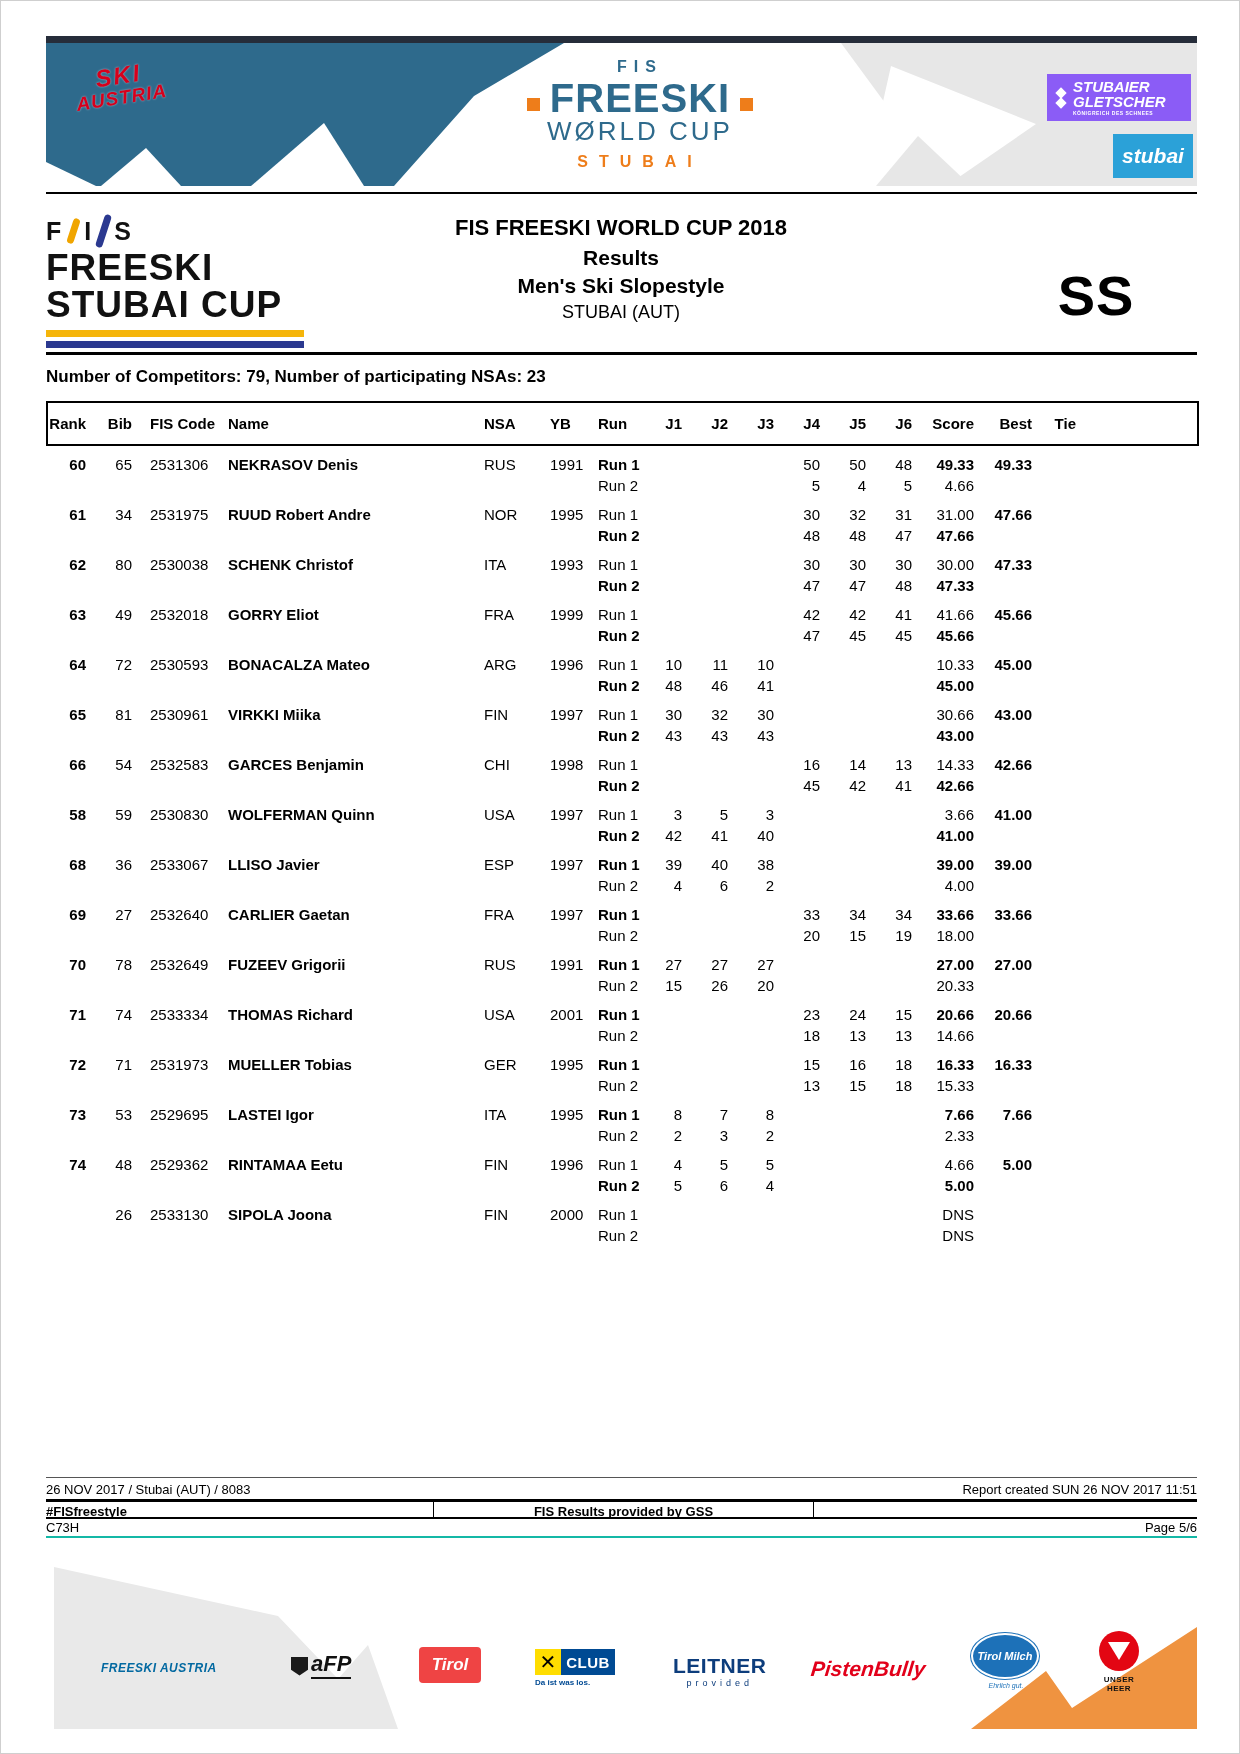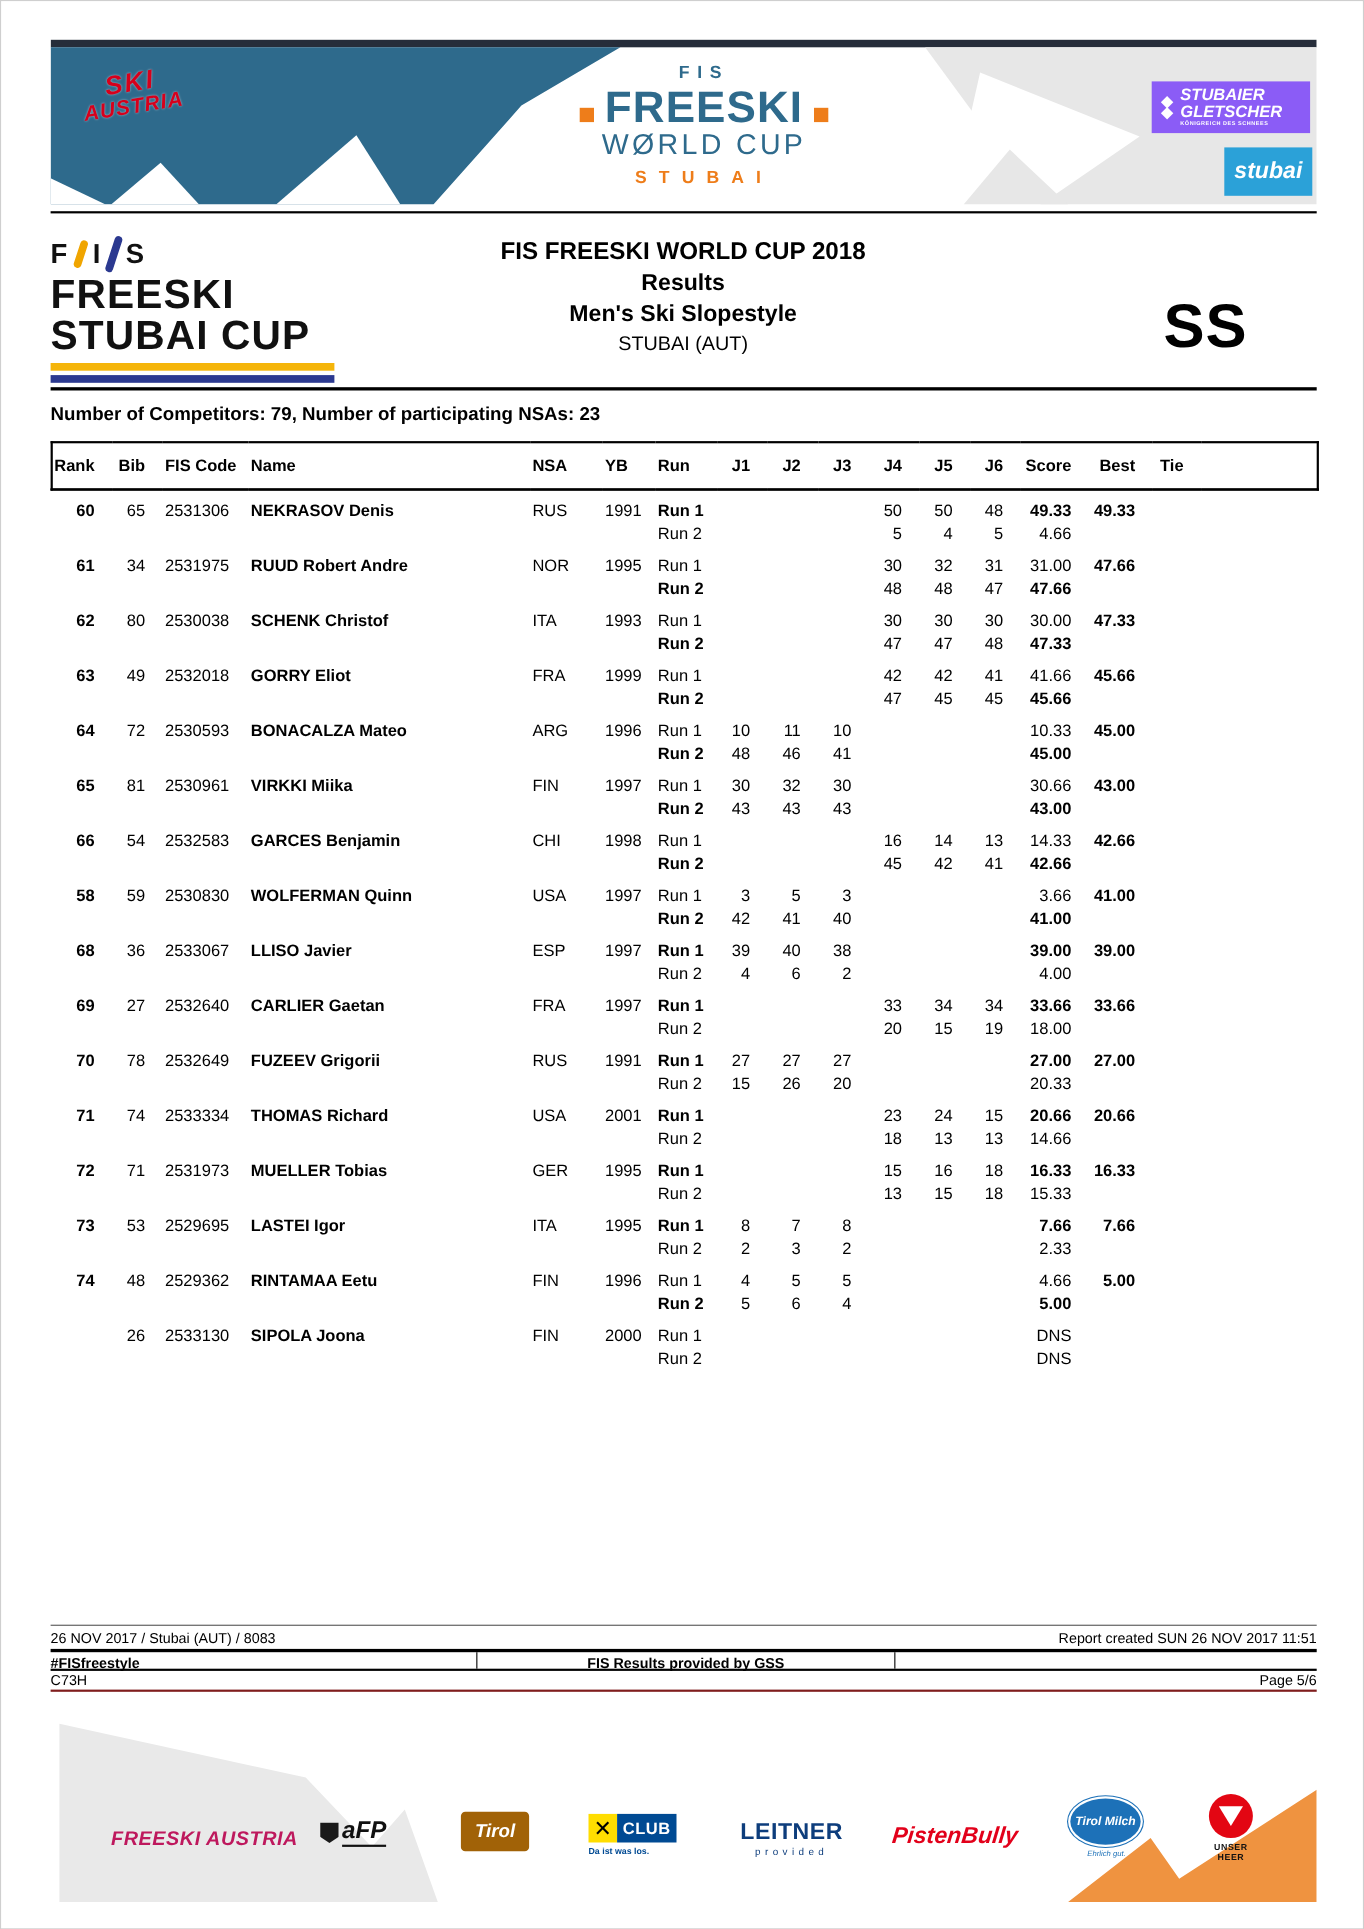--- a/index.html
+++ b/index.html
@@ -62,31 +62,31 @@
 
   
   .foot-thin { position:absolute; left:45px; top:1476px; width:1151px; height:1px; background:#555; }
   .foot-date { position:absolute; left:45px; top:1481px; width:1151px; display:flex; justify-content:space-between; font-size:13px; }
   .foot-bars { position:absolute; left:45px; top:1498px; width:1151px; }
   .fb1 { border-top:3px solid #000; border-bottom:2px solid #000; height:20px; display:flex; }
   .fb1 .cell { font-size:13px; font-weight:bold; padding-top:2px; }
   .fb1 .c1 { width:387px; }
   .fb1 .c2 { width:381px; text-align:center; border-left:1px solid #000; border-right:1px solid #000; }
   .fb1 .c3 { flex:1; }
-  .fb2 { border-bottom:2px solid #7f1d1d; height:19px; display:flex; justify-content:space-between; font-size:13px; padding-top:1px; }
+  .fb2 { border-bottom:2px solid #14b8a6; height:19px; display:flex; justify-content:space-between; font-size:13px; padding-top:1px; }
 
   
   .sponsors { position:absolute; left:45px; top:1560px; width:1151px; height:185px; }
   .sponsors svg { position:absolute; left:0; top:0; }
   .sp { position:absolute; }
-  .sp-freeski { left:55px; top:100px; color:#be185d; font-style:italic; font-weight:800; font-size:18px; letter-spacing:.5px; }
+  .sp-freeski { left:55px; top:100px; color:#0369a1; font-style:italic; font-weight:800; font-size:12px; letter-spacing:.5px; }
   .sp-afp { left:245px; top:92px; display:flex; align-items:center; gap:3px; }
   .sp-afp .shield { width:17px; height:19px; background:#1a1a1a; clip-path:polygon(0 0,100% 0,100% 70%,50% 100%,0 70%); }
   .sp-afp .t { font-size:22px; font-weight:800; font-style:italic; color:#111; border-bottom:2px solid #111; line-height:1; padding-bottom:2px; }
-  .sp-tirol { left:373px; top:86px; width:62px; height:36px; background:#a16207; border-radius:4px; color:#fff; font-style:italic; font-weight:bold; font-size:17px; display:flex; align-items:center; justify-content:center; }
+  .sp-tirol { left:373px; top:86px; width:62px; height:36px; background:#ef4444; border-radius:4px; color:#fff; font-style:italic; font-weight:bold; font-size:17px; display:flex; align-items:center; justify-content:center; }
   .sp-xclub { left:489px; top:88px; }
   .sp-xclub .row { display:flex; }
   .sp-xclub .x { width:26px; height:26px; background:#ffdd00; color:#000; font-weight:900; font-size:20px; display:flex; align-items:center; justify-content:center; }
   .sp-xclub .club { width:54px; height:26px; background:#004a93; color:#fff; font-weight:800; font-size:15px; display:flex; align-items:center; justify-content:center; letter-spacing:.5px; }
   .sp-xclub .tag { font-size:8px; color:#004a93; font-weight:bold; margin-top:3px; }
   .sp-leitner { left:627px; top:94px; text-align:center; color:#0d3d7c; }
   .sp-leitner .t { font-size:21px; font-weight:800; letter-spacing:.5px; line-height:1; }
   .sp-leitner .r { font-size:9px; letter-spacing:4px; margin-top:2px; }
   .sp-pisten { left:765px; top:96px; color:#e2001a; font-weight:800; font-style:italic; font-size:21px; transform:skewX(-6deg); }
   .sp-milch { left:925px; top:72px; width:70px; text-align:center; }

